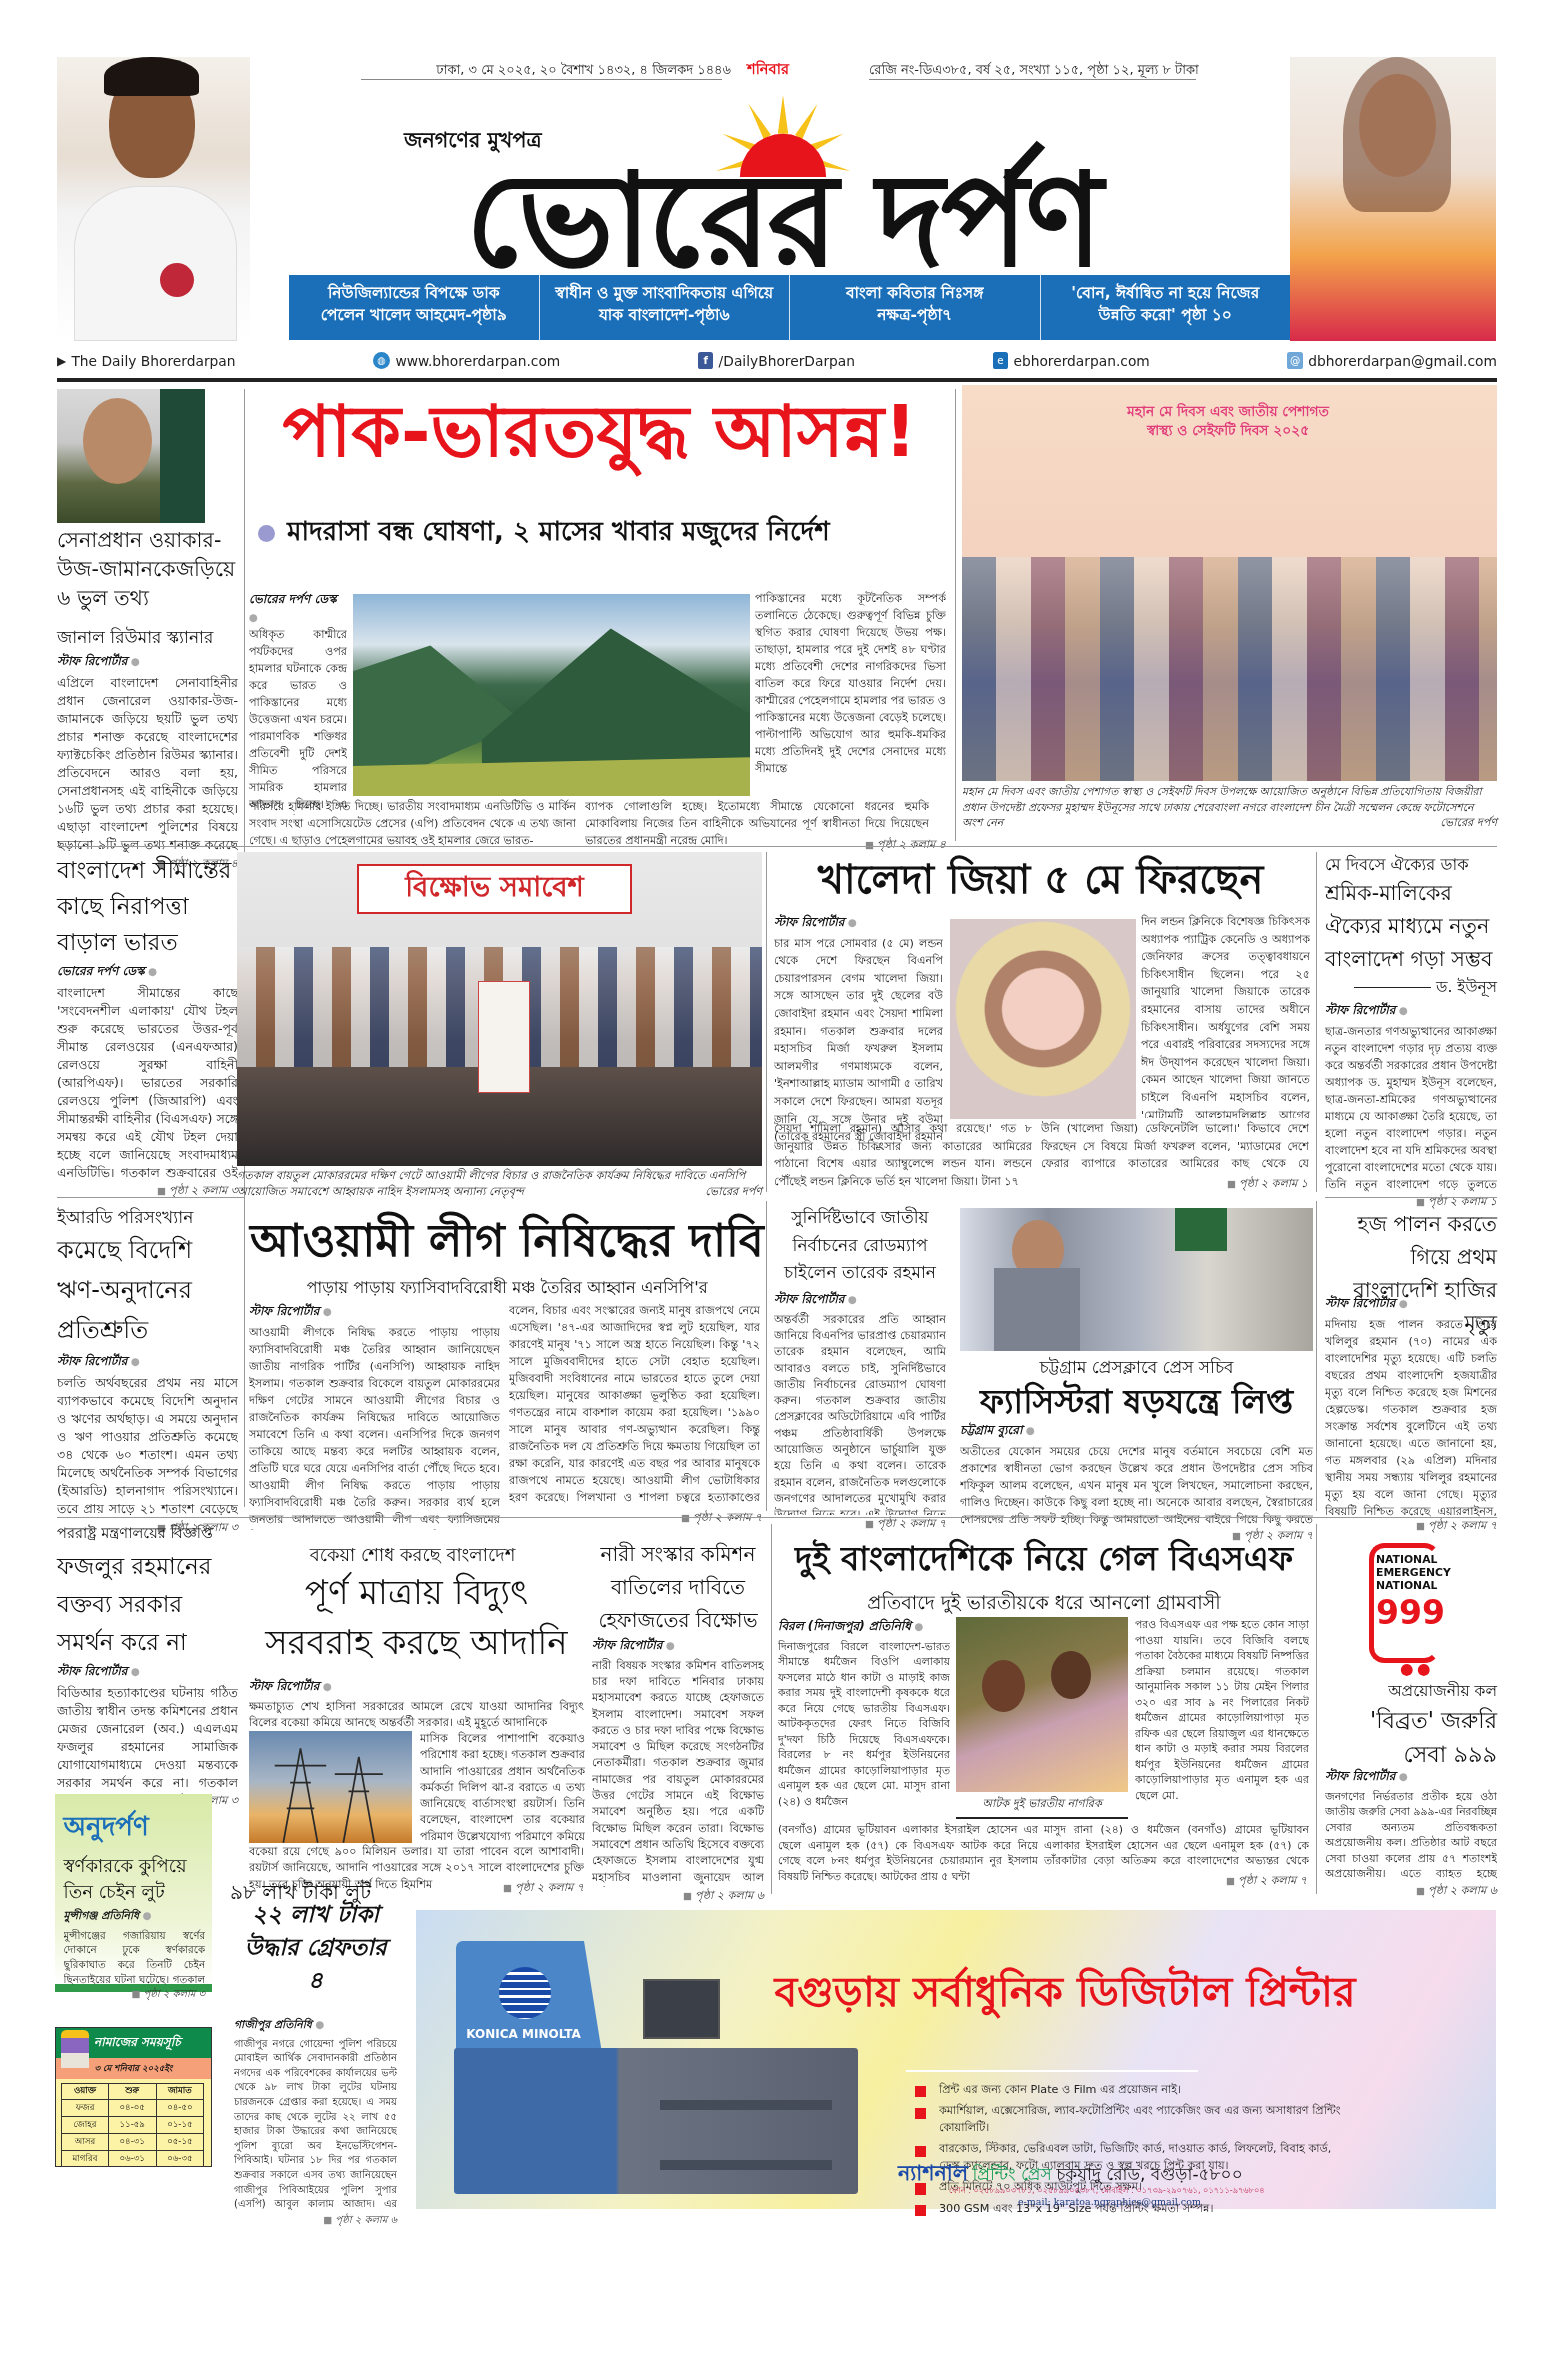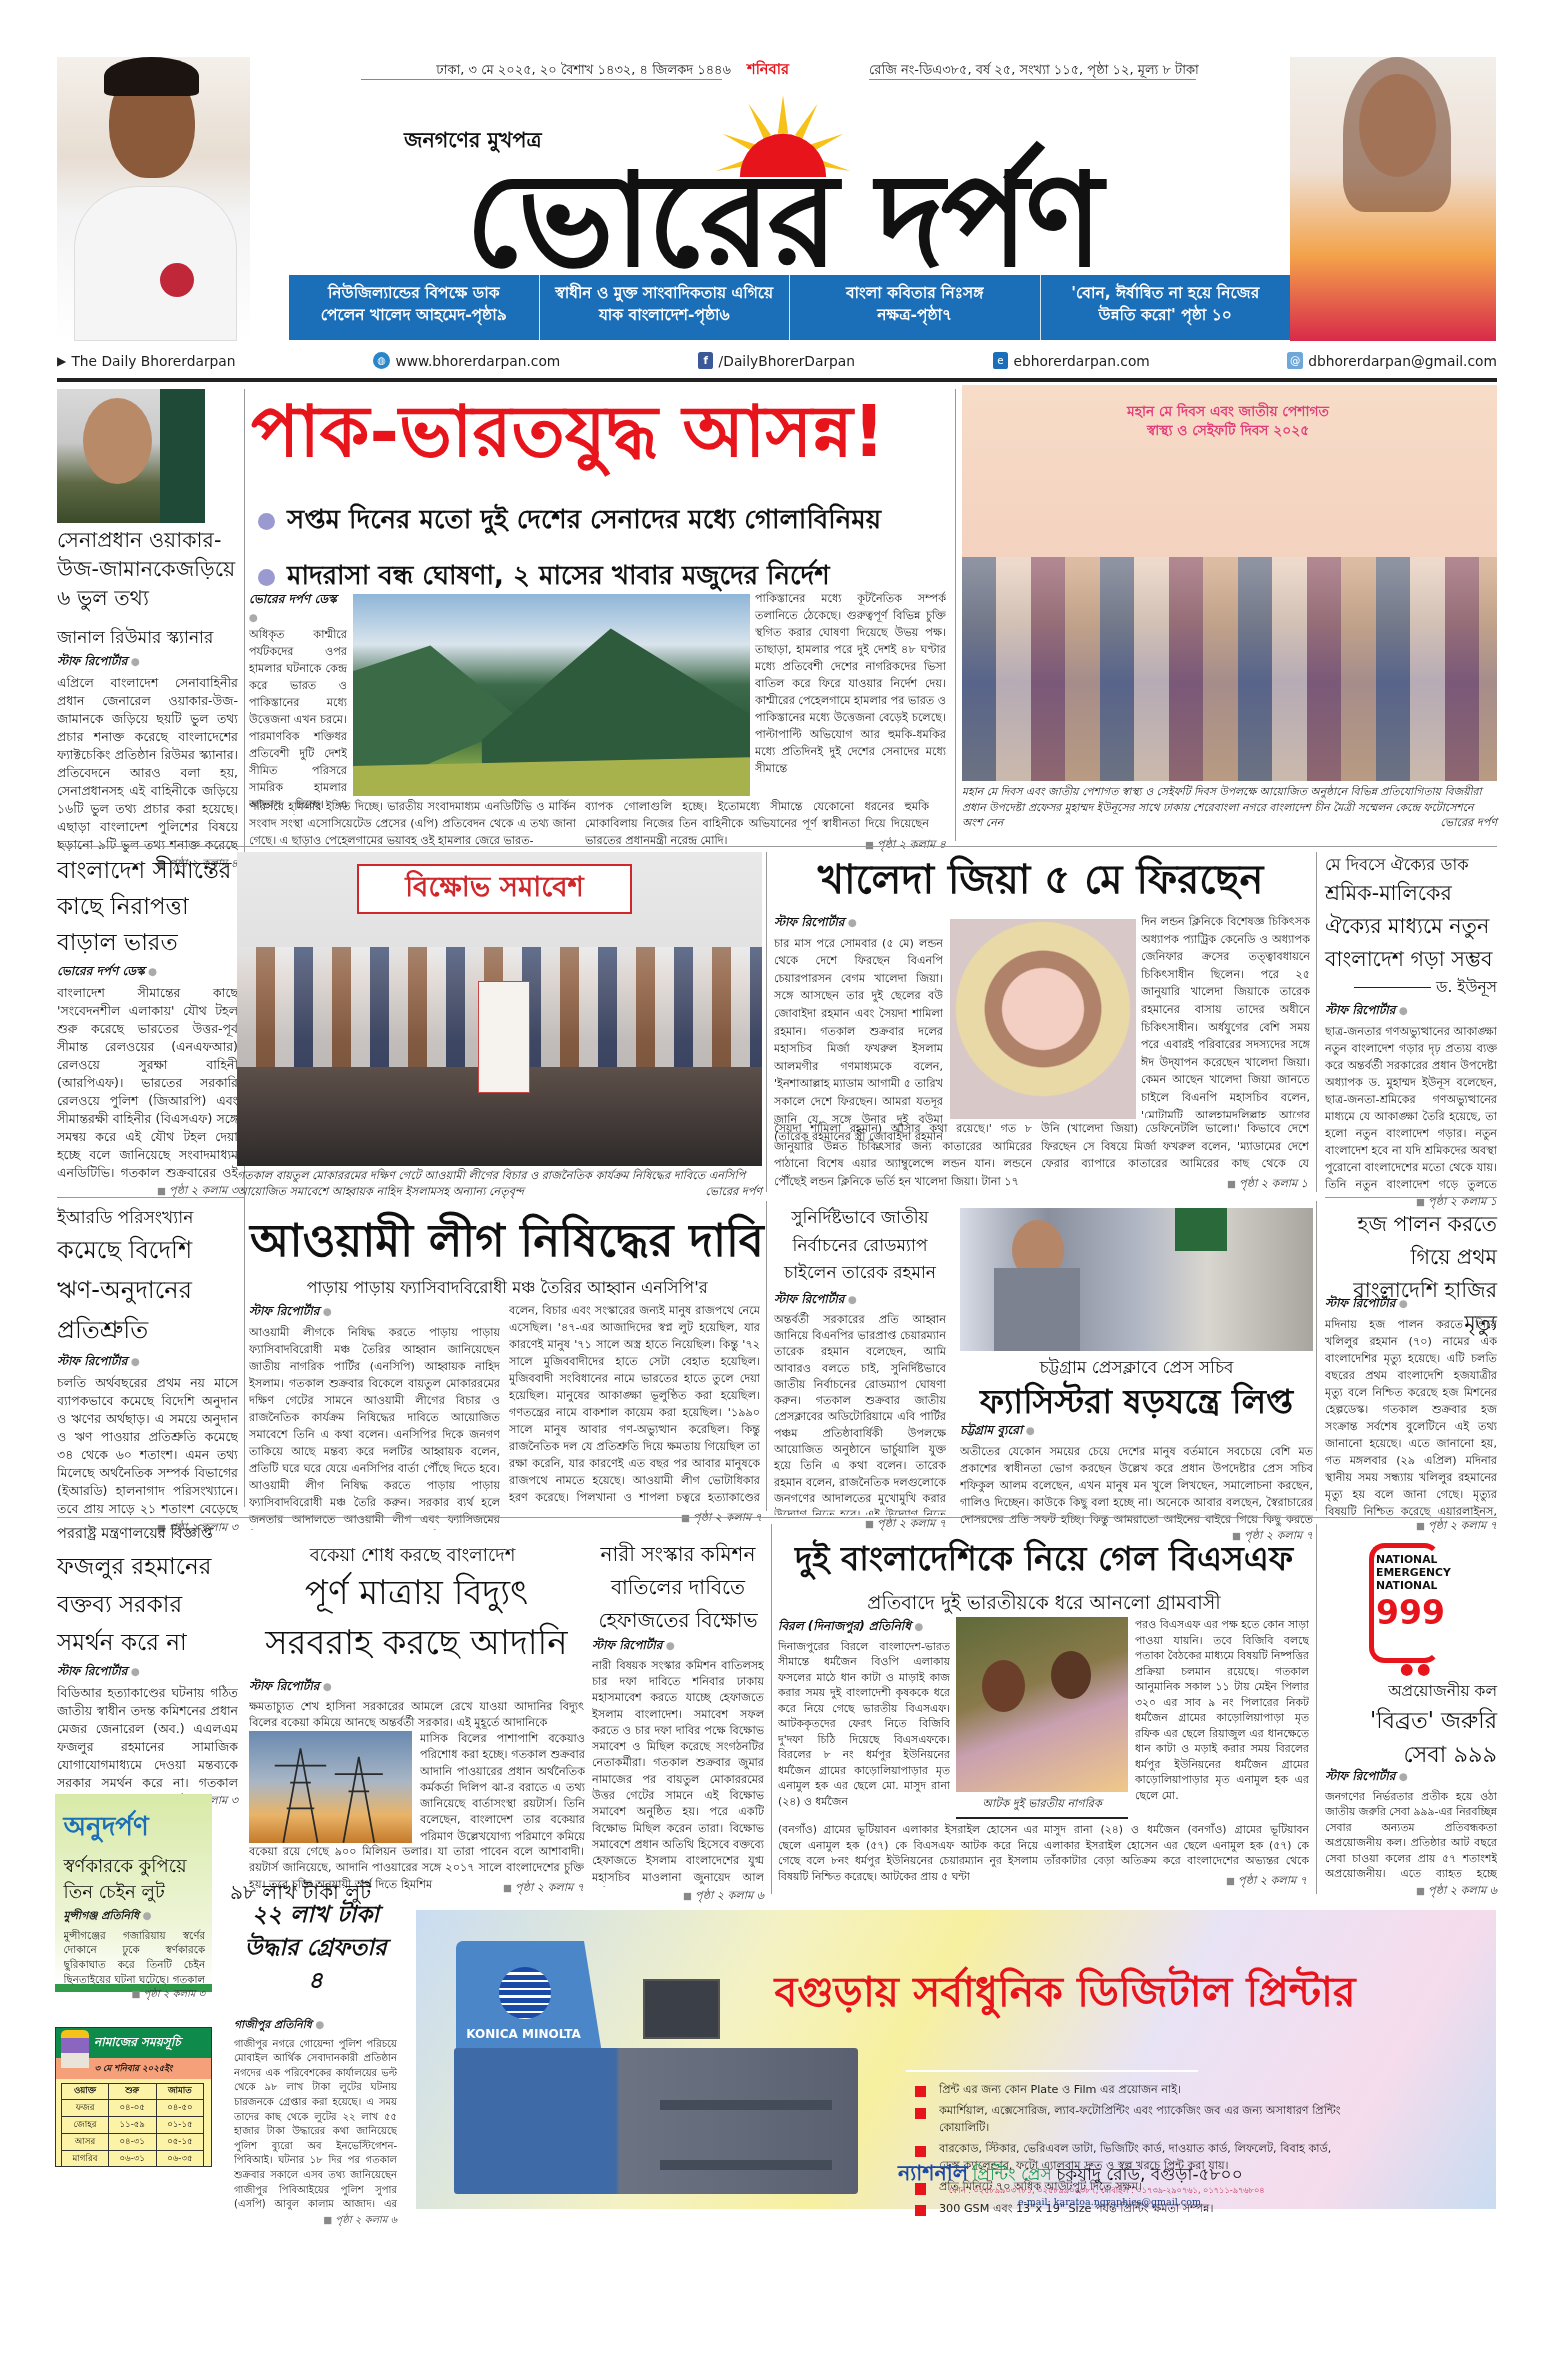--- a/index.html
+++ b/index.html
@@ -134,26 +134,22 @@
 </div>
 <div class="abs" style="left:57px;top:526px;width:181px;font-size:20.6px;line-height:29px;color:#111;">সেনাপ্রধান ওয়াকার-উজ-জামানকেজড়িয়ে ৬ ভুল তথ্য</div>
 <div class="abs" style="left:57px;top:624px;width:181px;font-size:17px;color:#111;">জানাল রিউমার স্ক্যানার</div>
 <div class="abs" style="left:57px;top:652px;width:181px;">
   <div class="byline">স্টাফ রিপোর্টার</div>
   <div class="body-text" style="height:181px;overflow:hidden;">এপ্রিলে বাংলাদেশ সেনাবাহিনীর প্রধান জেনারেল ওয়াকার-উজ-জামানকে জড়িয়ে ছয়টি ভুল তথ্য প্রচার শনাক্ত করেছে বাংলাদেশের ফ্যাক্টচেকিং প্রতিষ্ঠান রিউমর স্ক্যানার। প্রতিবেদনে আরও বলা হয়, সেনাপ্রধানসহ এই বাহিনীকে জড়িয়ে ১৬টি ভুল তথ্য প্রচার করা হয়েছে। এছাড়া বাংলাদেশ পুলিশের বিষয়ে ছড়ানো ৯টি ভুল তথ্য শনাক্ত করেছে রিউমর স্ক্যানার। চলতি বছরের</div>
   <div class="jump">পৃষ্ঠা ২ কলাম ৪</div>
 </div>
 <div class="vrule" style="left:244px;top:389px;height:1118px;"></div>
 
-<div class="abs hl-red" style="left:251px;top:384px;width:697px;font-size:71px;line-height:95px;text-align:left;">পাক-ভারতযুদ্ধ আসন্ন!</div>
+<div class="abs hl-red" style="left:251px;top:384px;width:697px;font-size:71px;line-height:95px;text-align:center;">পাক-ভারতযুদ্ধ আসন্ন!</div>
 <div class="abs" style="left:258px;top:499px;width:688px;">
-  <div class="bullet-line">
-      <span class="bullet-dot"></span>
-      <span>সপ্তম দিনের মতো দুই দেশের সেনাদের মধ্যে গোলাবিনিময়</span>
-    </div>
   <div class="bullet-line" style="margin-top:12px;">
       <span class="bullet-dot"></span>
       <span>মাদরাসা বন্ধ ঘোষণা, ২ মাসের খাবার মজুদের নির্দেশ</span>
     </div>
 </div>
 <div class="abs" style="left:234px;top:590px;width:103px;"></div>
 <div class="abs" style="left:234px;top:590px;width:110px;"></div>
 <div class="abs" style="left:232px;top:590px;width:0.9px;"></div>
 <div class="abs" style="left:232px;top:590px;"></div>
 <div class="abs" style="left:232px;top:590px;width:0.9px;"></div>

